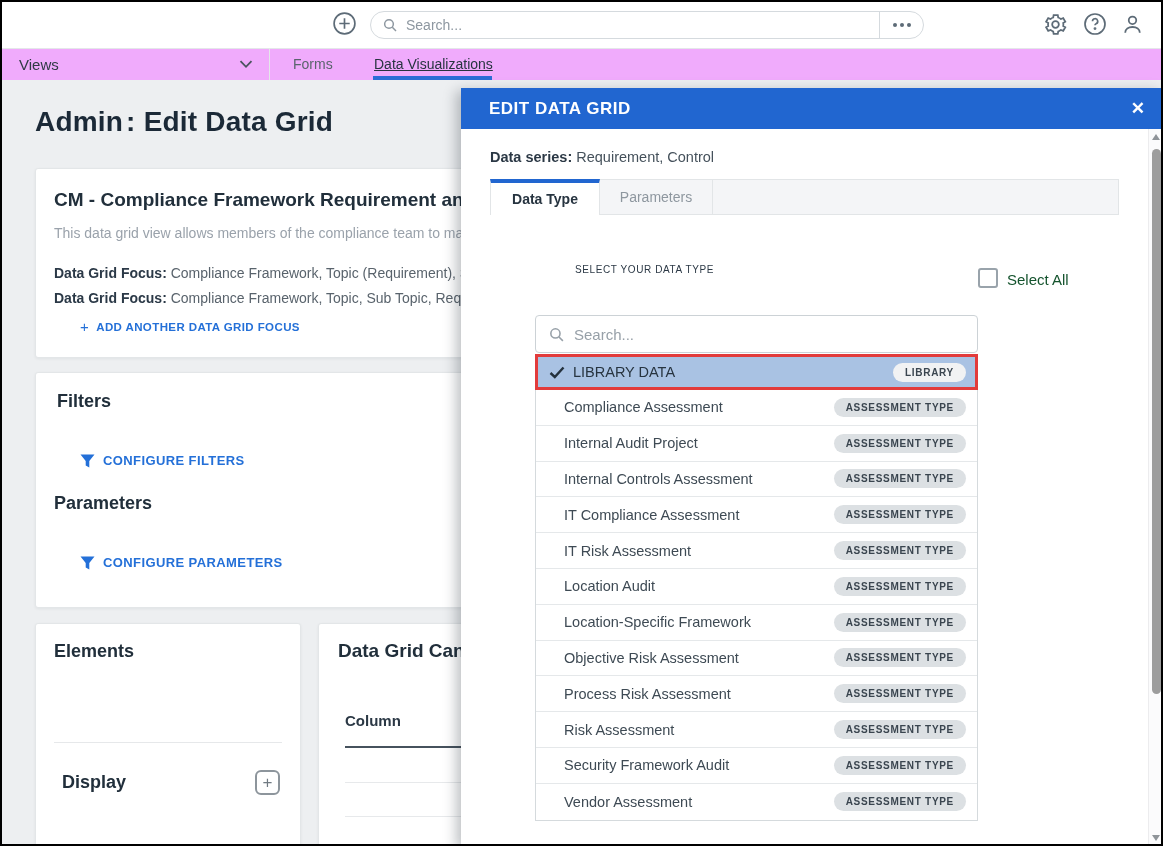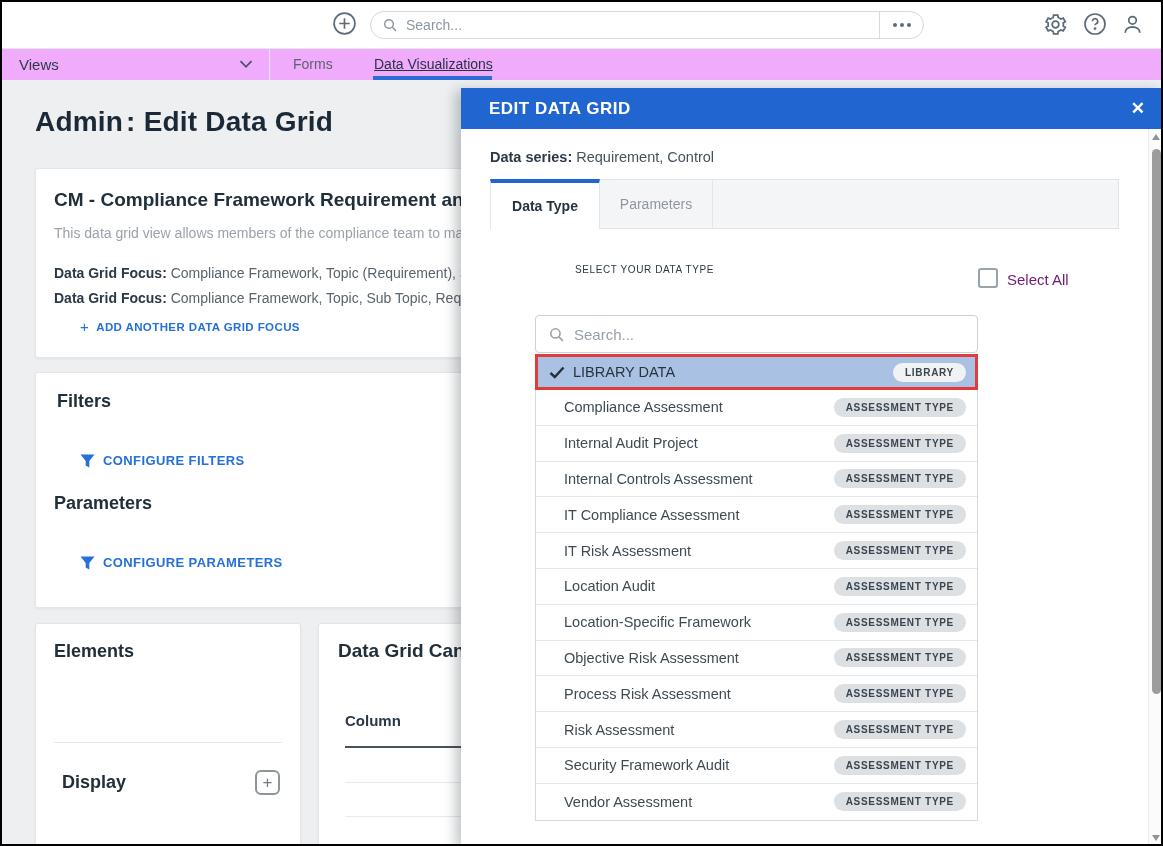--- a/index.html
+++ b/index.html
@@ -75,31 +75,31 @@
   
   .panel {
     position:absolute; left:459px; top:86px; width:702px; height:758px;
     background:#fff; z-index:5; box-shadow:-5px 3px 12px rgba(25,35,45,.28);
   }
   .panel-header { position:absolute; top:0; left:0; right:0; height:41px; background:#2166d0; }
   .panel-header .ptitle { position:absolute; left:28px; top:0; line-height:41px; color:#fff; font-size:17px; font-weight:700; letter-spacing:.5px; }
   .panel-close { position:absolute; right:18px; top:0; line-height:41px; color:#fff; font-size:17px; font-weight:700; cursor:pointer; }
   .data-series { position:absolute; left:29px; top:61px; font-size:14.5px; color:#45515b; }
   .data-series b { color:#2b3845; }
-  .ptabs { position:absolute; left:29px; top:91px; width:629px; height:50px; background:#f4f5f7; border:1px solid #e2e5e7; display:flex; }
+  .ptabs { position:absolute; left:29px; top:91px; width:629px; height:36px; background:#f4f5f7; border:1px solid #e2e5e7; display:flex; }
   .ptab { height:100%; display:flex; align-items:center; justify-content:center; font-size:14px; color:#8e979f; border-right:1px solid #e2e5e7; cursor:pointer; }
   .ptab.t1 { width:110px; } .ptab.t2 { width:101px; } .ptab.t3 { width:113px; }
   .ptab.active {
     background:#fff; color:#273440; font-weight:700;
     border-top:4px solid #2166d0; margin:-1px 0 -1px -1px; height:calc(100% + 2px);
     border-left:1px solid #e2e5e7;
   }
   .select-heading { position:absolute; left:74px; top:176px; font-size:10px; font-weight:400; letter-spacing:.6px; color:#2b3845;margin-left:40px; }
   .select-all-box { position:absolute; left:517px; top:180px; width:20px; height:20px; border:2px solid #99a3ab; border-radius:3px; background:#fff; cursor:pointer; }
-  .select-all-label { position:absolute; left:546px; top:183px; font-size:15px; color:#701a75; }
+  .select-all-label { position:absolute; left:546px; top:183px; font-size:15px; color:#14532d; }
   .psearch {
     position:absolute; left:74px; top:227px; width:443px; height:38px;
     border:1px solid #ccd2d6; border-radius:4px; display:flex; align-items:center; background:#fff;
   }
   .psearch .mag { margin-left:12px; flex:0 0 auto; }
   .psearch input { flex:1; border:none; outline:none; font-family:"Liberation Sans",sans-serif; font-size:15px; margin-left:9px; color:#46525c; }
   .psearch input::placeholder { color:#97a0a8; }
   .dtlist { position:absolute; left:74px; top:266px; width:443px; border:1px solid #d5dadd; border-top:none; background:#fff; }
   .dtrow { height:35.8px; display:flex; align-items:center; border-bottom:1px solid #e5e8ea; cursor:pointer; background:#fff; }
   .dtrow:last-child { border-bottom:none; }

